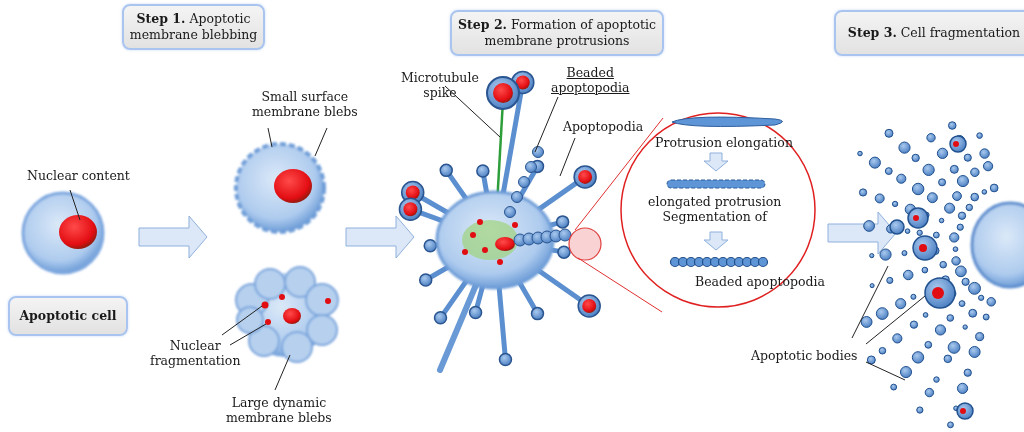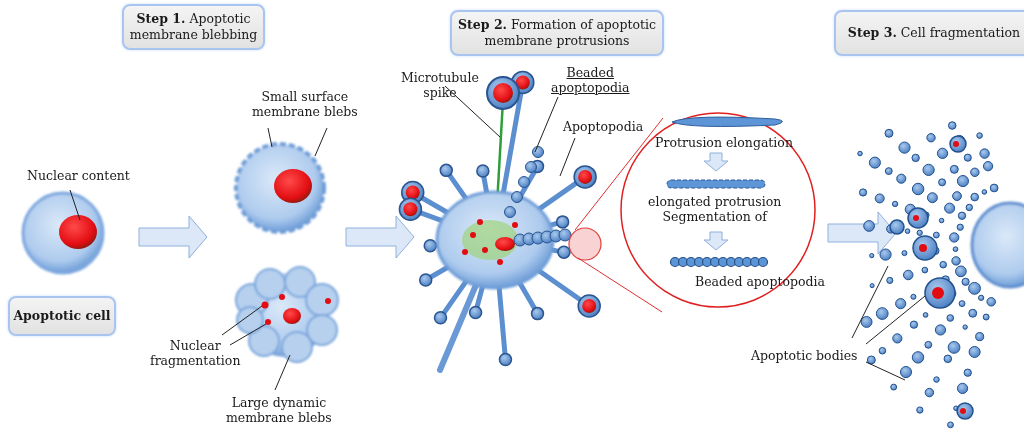--- a/index.html
+++ b/index.html
@@ -288,21 +288,21 @@
 
 <div class="stepbox" style="left:122px;top:4px;width:143px;height:46px;">
   <div><b>Step 1.</b> <span>Apoptotic membrane blebbing</span></div>
 </div>
 <div class="stepbox" style="left:450px;top:10px;width:214px;height:46px;">
   <div><b>Step 2.</b> <span>Formation of apoptotic membrane protrusions</span></div>
 </div>
 <div class="stepbox" style="left:834px;top:10px;width:200px;height:46px;">
   <div><b>Step 3.</b> <span>Cell  fragmentation</span></div>
 </div>
-<div class="stepbox" style="left:8px;top:296px;width:108px;height:40px;font-weight:bold;">
+<div class="stepbox" style="left:8px;top:296px;width:120px;height:40px;font-weight:bold;">
   <span>Apoptotic cell</span>
 </div>
 
 <div class="lbl" style="left:27px;top:168px;">Nuclear content</div>
 <div class="lbl" style="left:252px;top:89px;">
   <div>Small surface</div>
   <div>membrane blebs</div>
 </div>
 <div class="lbl" style="left:150px;top:338px;">
   <div>Nuclear</div>

